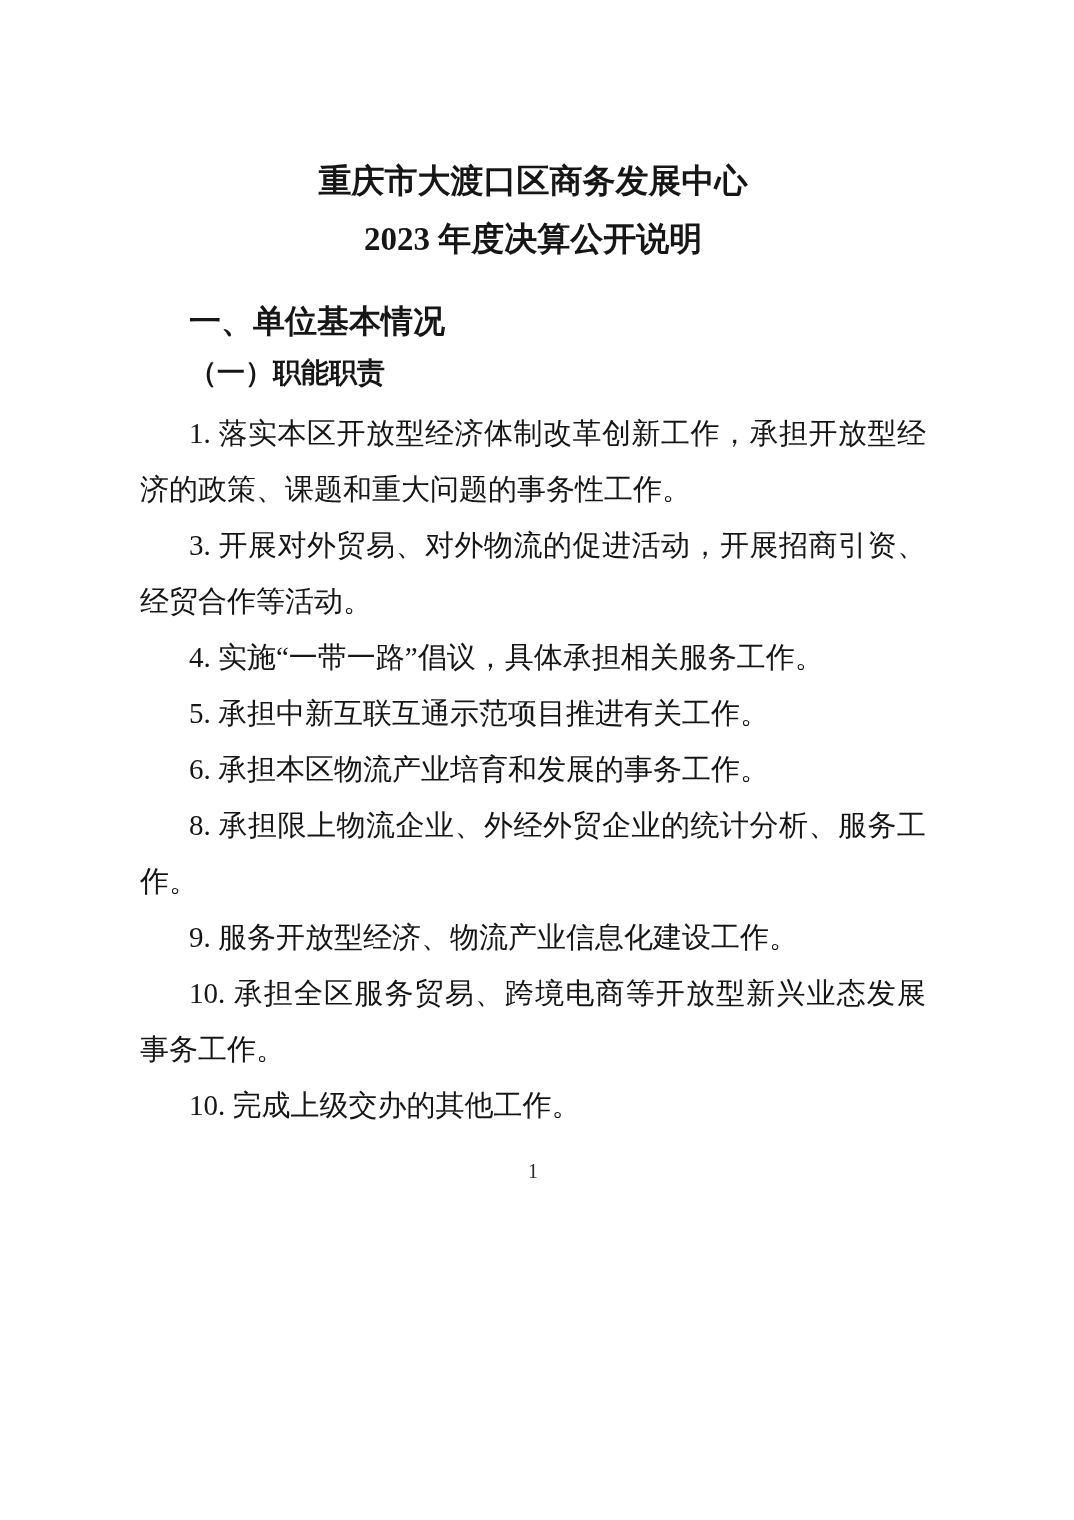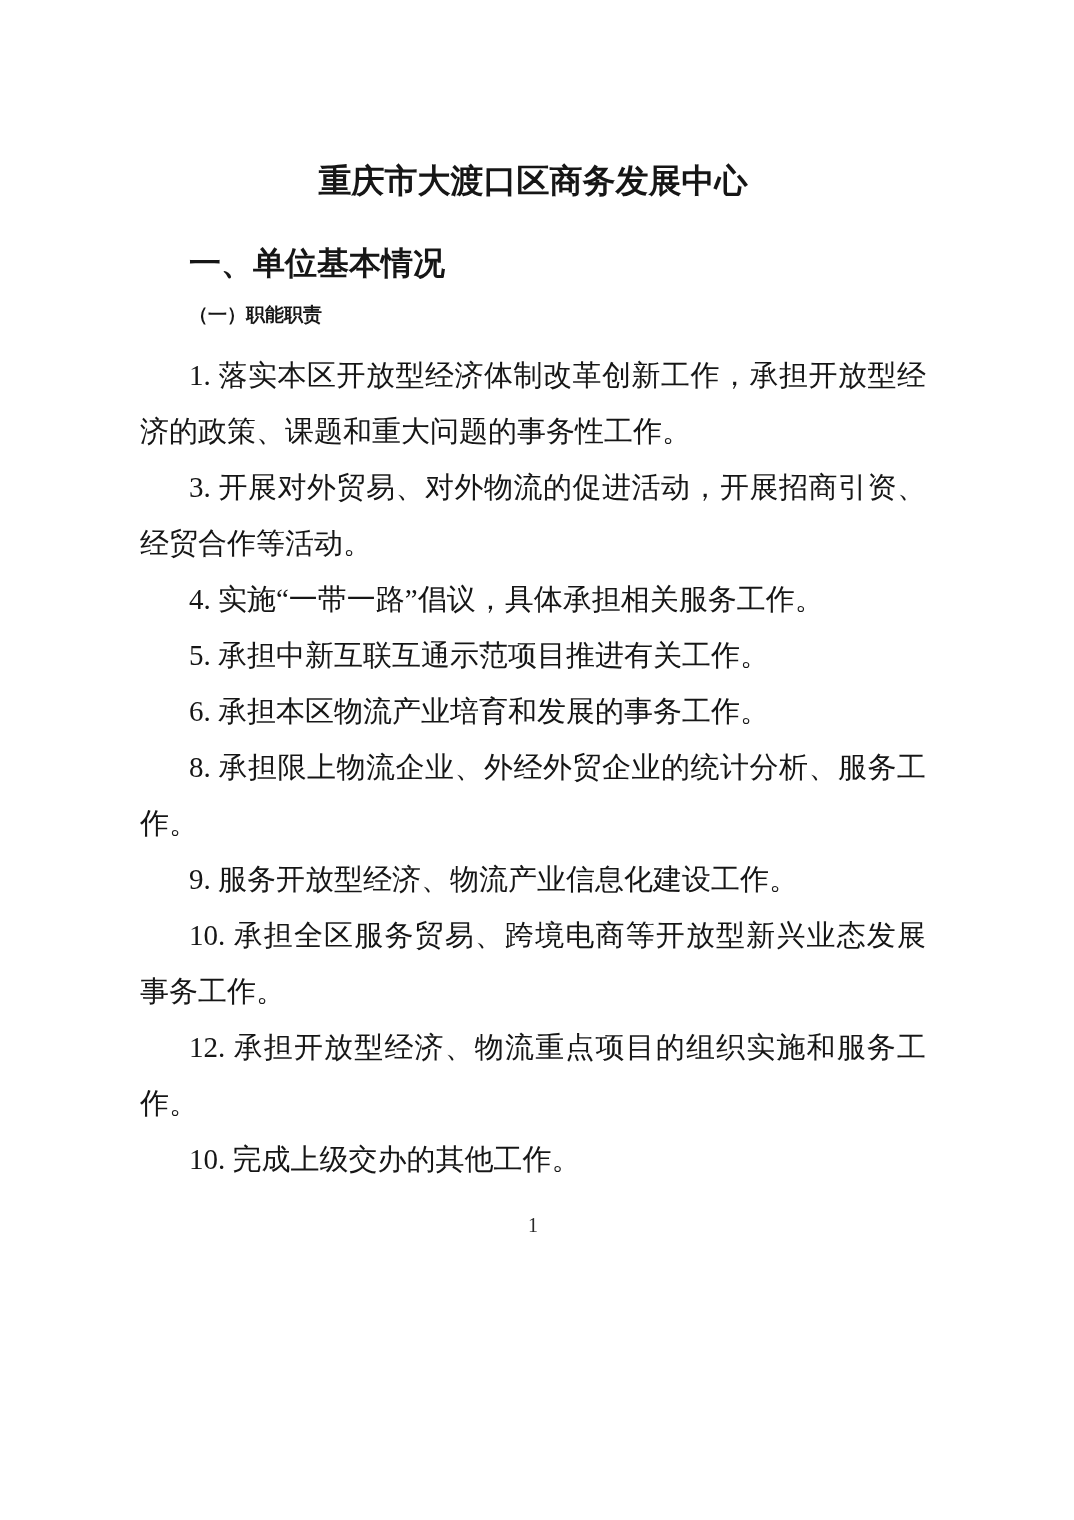--- a/index.html
+++ b/index.html
@@ -31,21 +31,21 @@
     padding-left: 49px;
     font-family: "DejaVu Sans", "Liberation Sans", sans-serif;
     font-weight: bold;
     font-size: 32px;
     line-height: 52px;
   }
   .subsection-heading {
     padding-left: 49px;
     font-family: "Liberation Serif", "DejaVu Serif", serif;
     font-weight: bold;
-    font-size: 19px;
+    font-size: 28px;
     line-height: 52px;
   }
   .duty-list { margin-top: 6px; }
   .duty-list p {
     margin: 0;
     font-family: "Liberation Serif", "DejaVu Serif", serif;
     font-size: 29px;
     line-height: 56px;
     text-indent: 49px;
     text-align: justify;
@@ -62,34 +62,34 @@
   }
 </style>
 </head>
 <body>
 
 <div class="page">
   <div class="content">
 
     <div class="title-block">
       <div class="title-line">重庆市大渡口区商务发展中心</div>
+      <div class="title-line">2023 年度决算公开说明</div>
     </div>
 
     <div class="section-heading">一、单位基本情况</div>
     <div class="subsection-heading">（一）职能职责</div>
 
     <div class="duty-list">
       <p>1. 落实本区开放型经济体制改革创新工作，承担开放型经济的政策、课题和重大问题的事务性工作。</p>
       <p>3. 开展对外贸易、对外物流的促进活动，开展招商引资、经贸合作等活动。</p>
       <p>4. 实施“一带一路”倡议，具体承担相关服务工作。</p>
       <p>5. 承担中新互联互通示范项目推进有关工作。</p>
       <p>6. 承担本区物流产业培育和发展的事务工作。</p>
       <p>8. 承担限上物流企业、外经外贸企业的统计分析、服务工作。</p>
       <p>9. 服务开放型经济、物流产业信息化建设工作。</p>
       <p>10. 承担全区服务贸易、跨境电商等开放型新兴业态发展事务工作。</p>
-      <p>12. 承担开放型经济、物流重点项目的组织实施和服务工作。</p>
       <p>10. 完成上级交办的其他工作。</p>
     </div>
 
     <div class="page-number">1</div>
 
   </div>
 </div>
 
 </body></html>

